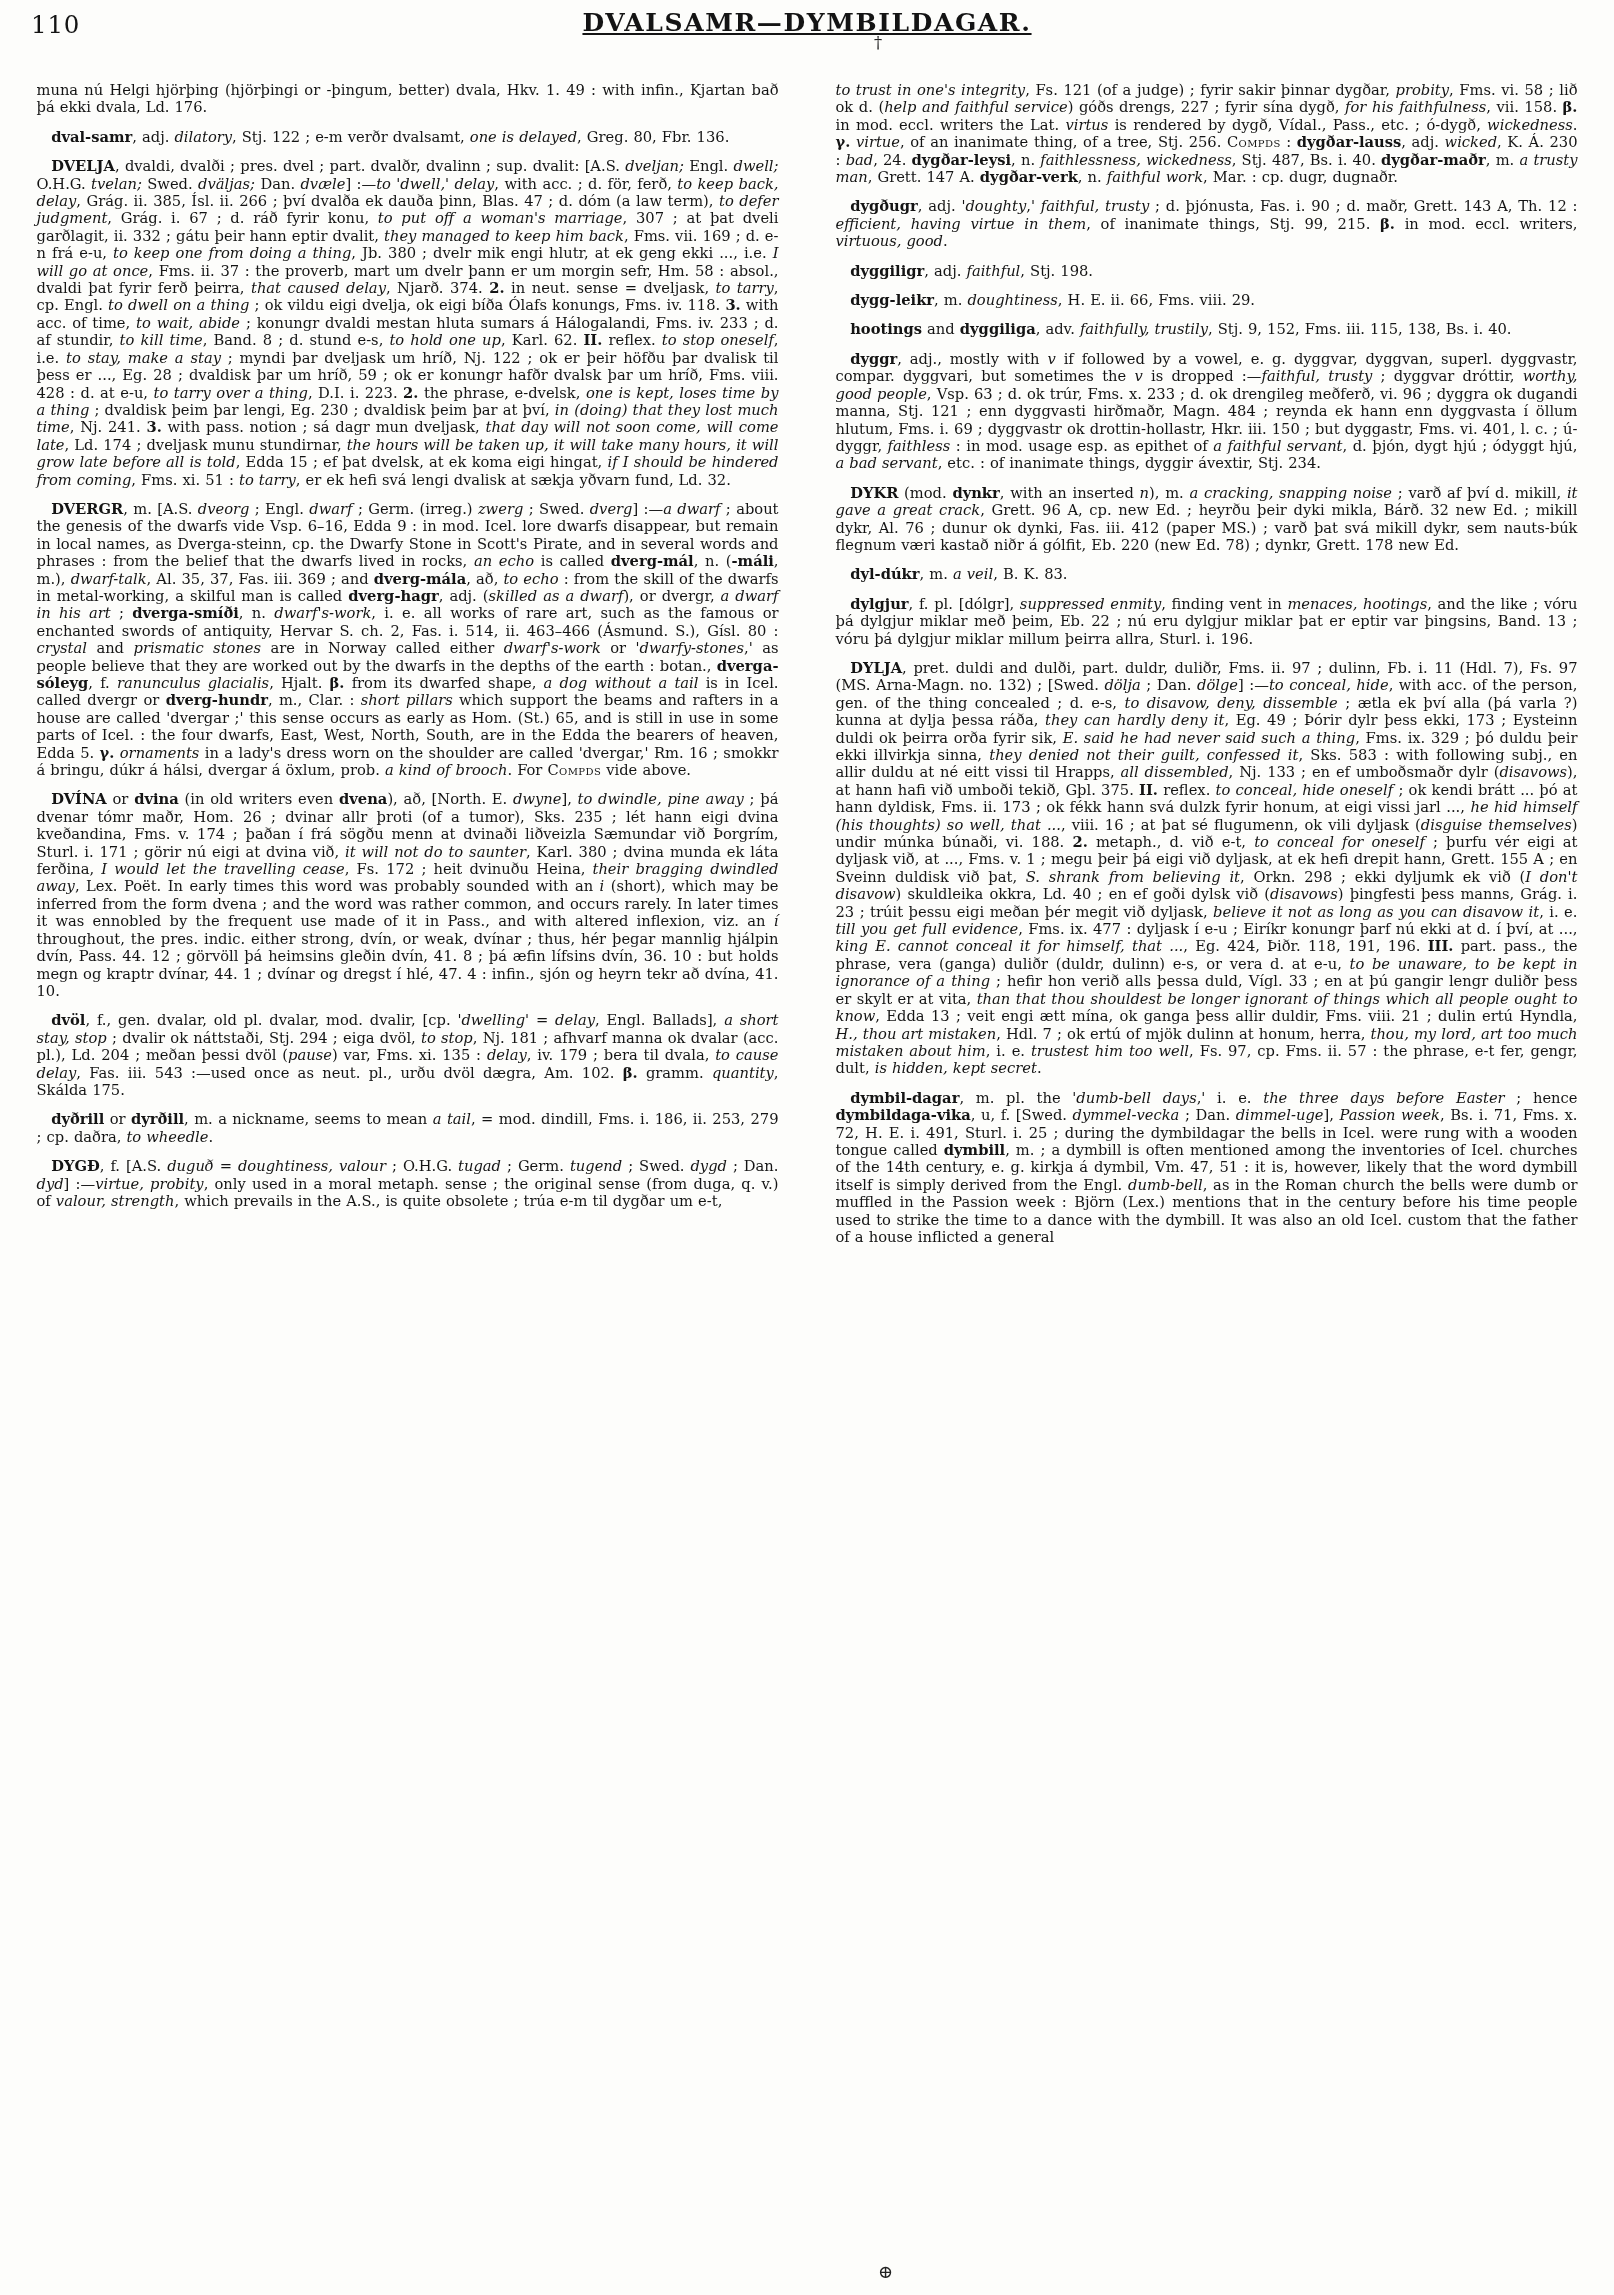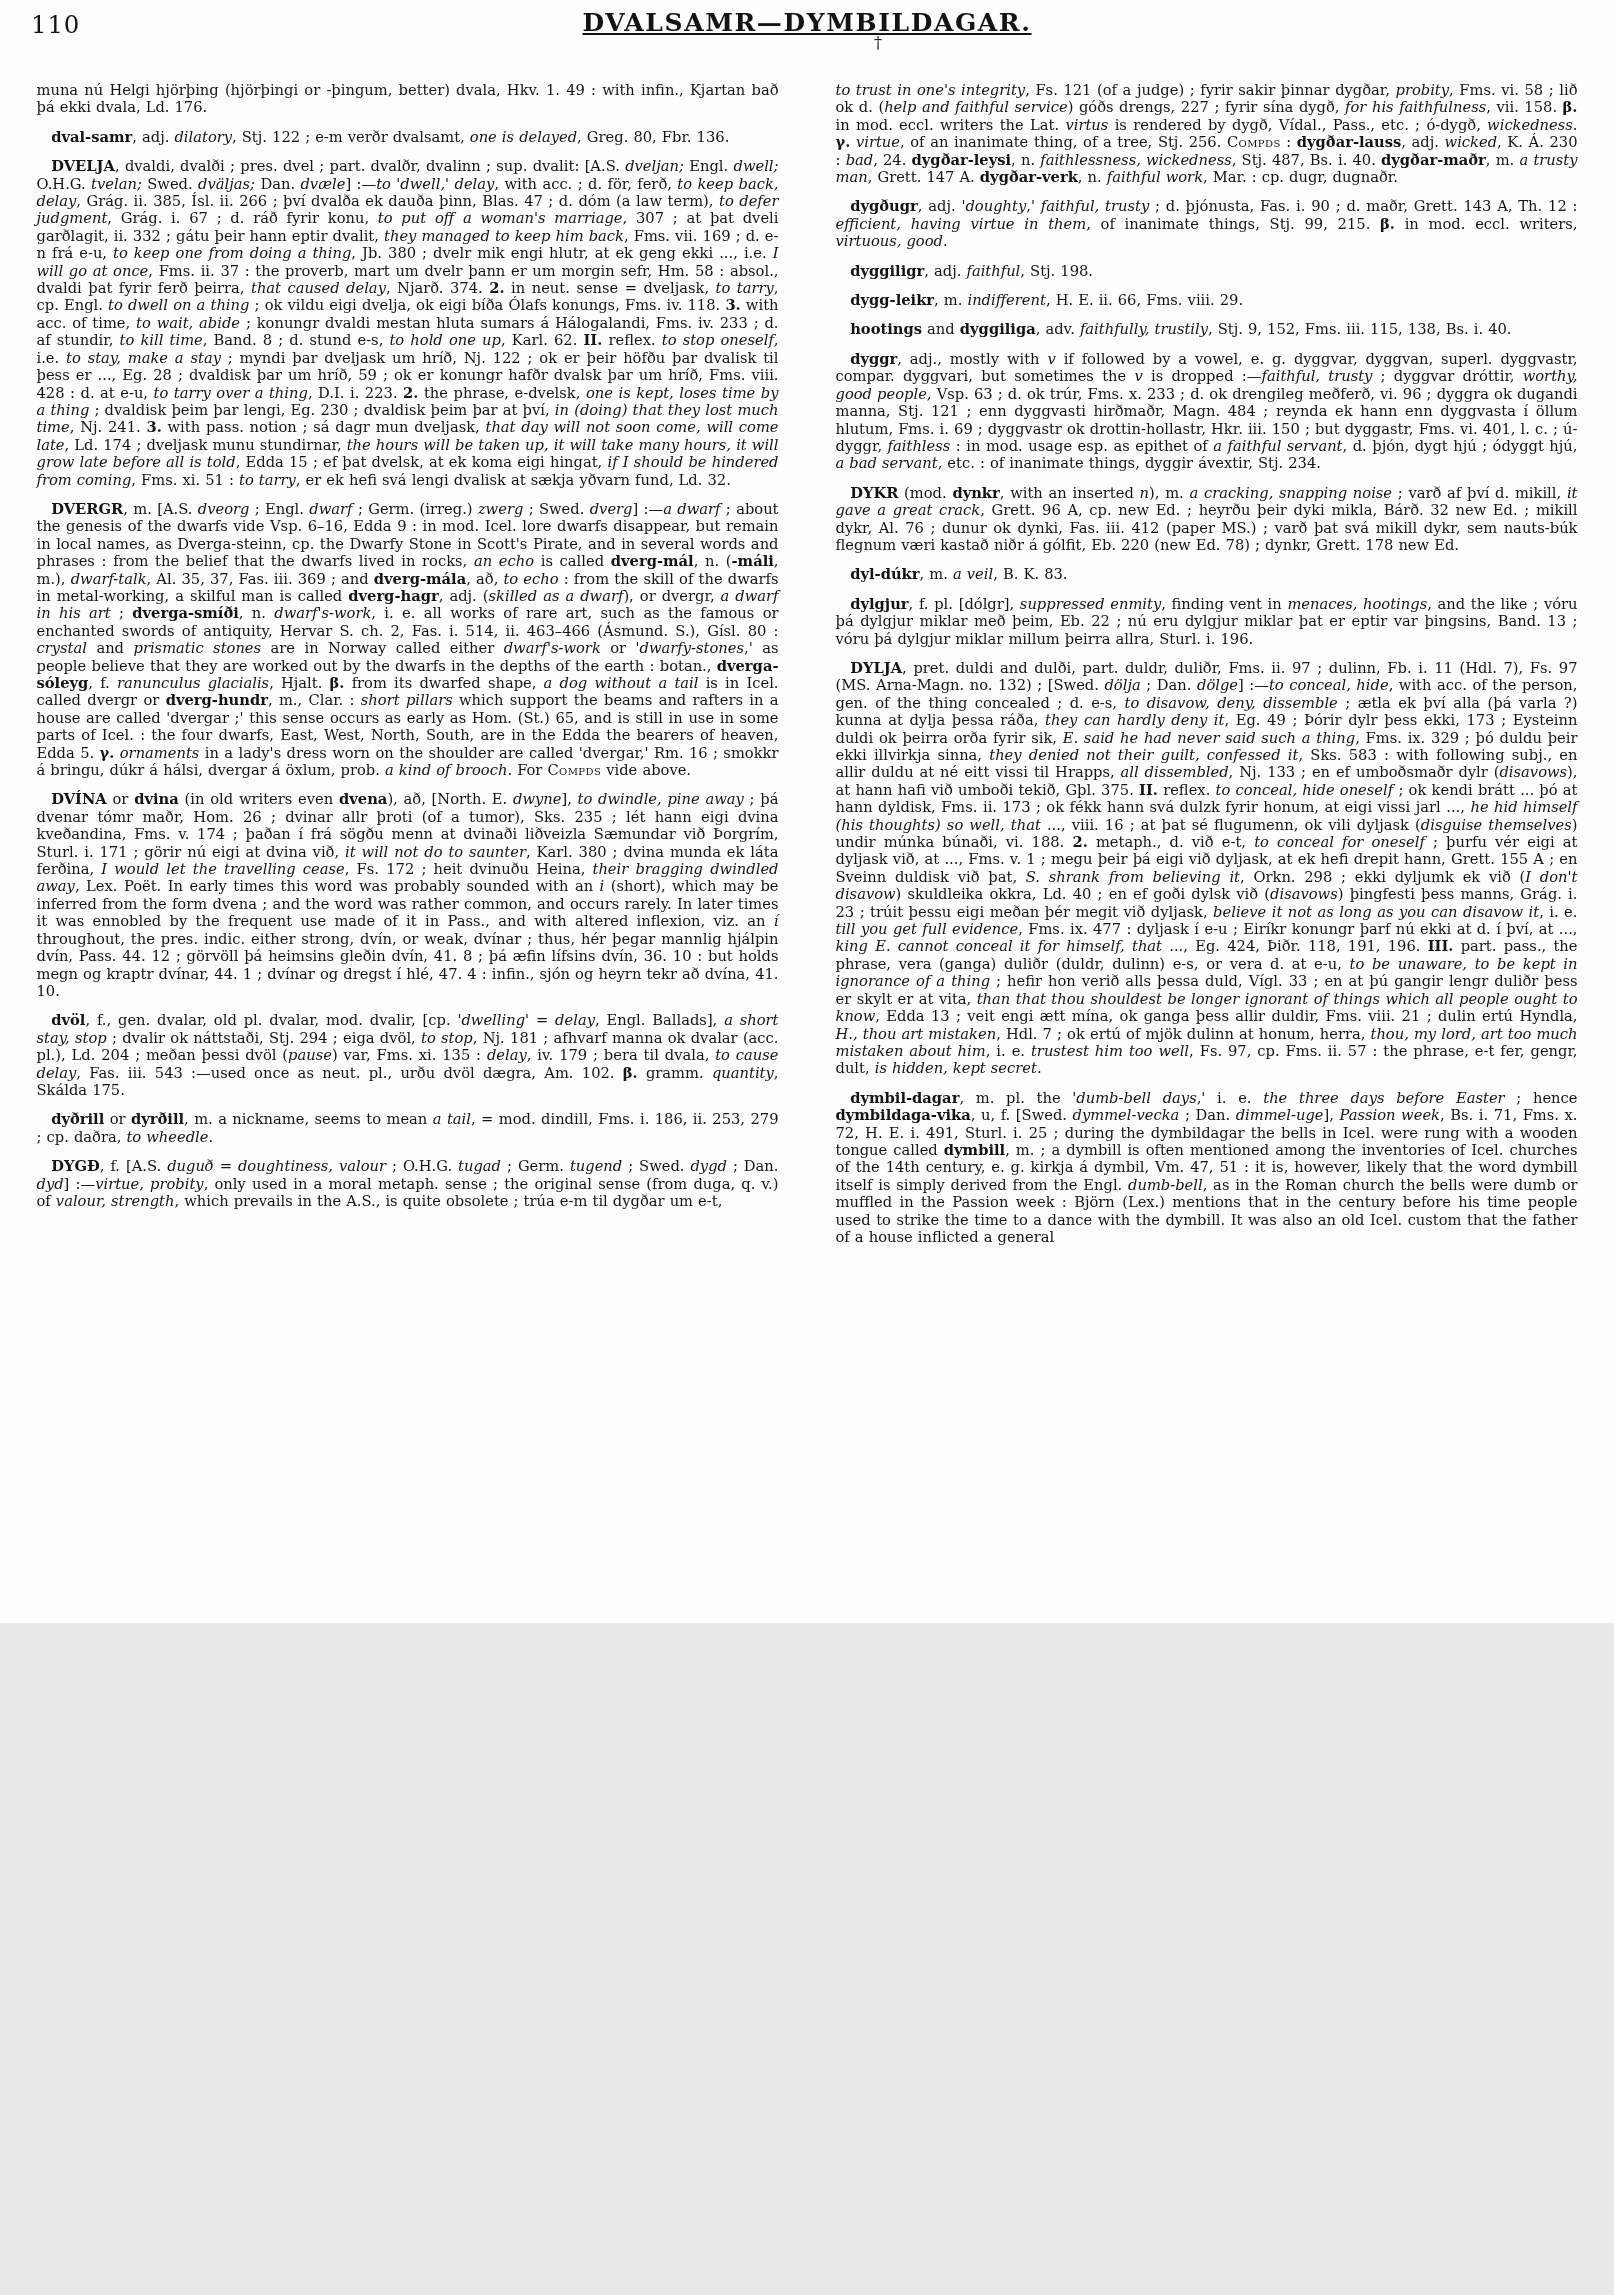--- a/index.html
+++ b/index.html
@@ -1,19 +1,19 @@
 <!DOCTYPE html>
 <html style="font-size:13px"><head>
 <meta charset="utf-8">
 <style>
   html, body { margin: 0; padding: 0; background: #e8e8e4; }
   .page {
     position: relative;
     width: 1614px;
-    height: 1623px;
+    height: 2295px;
     background: #fdfdfb;
     font-family: "DejaVu Serif", "Liberation Serif", serif;
     color: #141414;
     overflow: hidden;
     box-sizing: border-box;
   }
   .page-number {
     position: absolute;
     left: 31px;
     top: 9.8px;
@@ -80,21 +80,21 @@
         <p class="entry"><b>DVERGR</b>, m. [A.S. <i>dveorg</i> ; Engl. <i>dwarf</i> ; Germ. (irreg.) <i>zwerg</i> ; Swed. <i>dverg</i>] :—<i>a dwarf</i> ; about the genesis of the dwarfs vide Vsp. 6–16, Edda 9 : in mod. Icel. lore dwarfs disappear, but remain in local names, as Dverga-steinn, cp. the Dwarfy Stone in Scott's Pirate, and in several words and phrases : from the belief that the dwarfs lived in rocks, <i>an echo</i> is called <b>dverg-mál</b>, n. (<b>-máli</b>, m.), <i>dwarf-talk</i>, Al. 35, 37, Fas. iii. 369 ; and <b>dverg-mála</b>, að, <i>to echo</i> : from the skill of the dwarfs in metal-working, a skilful man is called <b>dverg-hagr</b>, adj. (<i>skilled as a dwarf</i>), or dvergr, <i>a dwarf in his art</i> ; <b>dverga-smíði</b>, n. <i>dwarf's-work</i>, i. e. all works of rare art, such as the famous or enchanted swords of antiquity, Hervar S. ch. 2, Fas. i. 514, ii. 463–466 (Ásmund. S.), Gísl. 80 : <i>crystal</i> and <i>prismatic stones</i> are in Norway called either <i>dwarf's-work</i> or '<i>dwarfy-stones</i>,' as people believe that they are worked out by the dwarfs in the depths of the earth : botan., <b>dverga-sóleyg</b>, f. <i>ranunculus glacialis</i>, Hjalt. <b>β.</b> from its dwarfed shape, <i>a dog without a tail</i> is in Icel. called dvergr or <b>dverg-hundr</b>, m., Clar. : <i>short pillars</i> which support the beams and rafters in a house are called 'dvergar ;' this sense occurs as early as Hom. (St.) 65, and is still in use in some parts of Icel. : the four dwarfs, East, West, North, South, are in the Edda the bearers of heaven, Edda 5. <b>γ.</b> <i>ornaments</i> in a lady's dress worn on the shoulder are called 'dvergar,' Rm. 16 ; smokkr á bringu, dúkr á hálsi, dvergar á öxlum, prob. <i>a kind of brooch</i>. For <span class="sc">Compds</span> vide above.</p>
         <p class="entry"><b>DVÍNA</b> or <b>dvina</b> (in old writers even <b>dvena</b>), að, [North. E. <i>dwyne</i>], <i>to dwindle, pine away</i> ; þá dvenar tómr maðr, Hom. 26 ; dvinar allr þroti (of a tumor), Sks. 235 ; lét hann eigi dvina kveðandina, Fms. v. 174 ; þaðan í frá sögðu menn at dvinaði liðveizla Sæmundar við Þorgrím, Sturl. i. 171 ; görir nú eigi at dvina við, <i>it will not do to saunter</i>, Karl. 380 ; dvina munda ek láta ferðina, <i>I would let the travelling cease</i>, Fs. 172 ; heit dvinuðu Heina, <i>their bragging dwindled away</i>, Lex. Poët. In early times this word was probably sounded with an <i>i</i> (short), which may be inferred from the form dvena ; and the word was rather common, and occurs rarely. In later times it was ennobled by the frequent use made of it in Pass., and with altered inflexion, viz. an <i>í</i> throughout, the pres. indic. either strong, dvín, or weak, dvínar ; thus, hér þegar mannlig hjálpin dvín, Pass. 44. 12 ; görvöll þá heimsins gleðin dvín, 41. 8 ; þá æfin lífsins dvín, 36. 10 : but holds megn og kraptr dvínar, 44. 1 ; dvínar og dregst í hlé, 47. 4 : infin., sjón og heyrn tekr að dvína, 41. 10.</p>
         <p class="entry"><b>dvöl</b>, f., gen. dvalar, old pl. dvalar, mod. dvalir, [cp. '<i>dwelling</i>' = <i>delay</i>, Engl. Ballads], <i>a short stay, stop</i> ; dvalir ok náttstaði, Stj. 294 ; eiga dvöl, <i>to stop</i>, Nj. 181 ; afhvarf manna ok dvalar (acc. pl.), Ld. 204 ; meðan þessi dvöl (<i>pause</i>) var, Fms. xi. 135 : <i>delay</i>, iv. 179 ; bera til dvala, <i>to cause delay</i>, Fas. iii. 543 :—used once as neut. pl., urðu dvöl dægra, Am. 102. <b>β.</b> gramm. <i>quantity</i>, Skálda 175.</p>
         <p class="entry"><b>dyðrill</b> or <b>dyrðill</b>, m. a nickname, seems to mean <i>a tail</i>, = mod. dindill, Fms. i. 186, ii. 253, 279 ; cp. daðra, <i>to wheedle</i>.</p>
         <p class="entry"><b>DYGÐ</b>, f. [A.S. <i>duguð</i> = <i>doughtiness, valour</i> ; O.H.G. <i>tugad</i> ; Germ. <i>tugend</i> ; Swed. <i>dygd</i> ; Dan. <i>dyd</i>] :—<i>virtue, probity</i>, only used in a moral metaph. sense ; the original sense (from duga, q. v.) of <i>valour, strength</i>, which prevails in the A.S., is quite obsolete ; trúa e-m til dygðar um e-t,</p>
       </div>
     <div class="col">
         <p class="entry cont"><i>to trust in one's integrity</i>, Fs. 121 (of a judge) ; fyrir sakir þinnar dygðar, <i>probity</i>, Fms. vi. 58 ; lið ok d. (<i>help and faithful service</i>) góðs drengs, 227 ; fyrir sína dygð, <i>for his faithfulness</i>, vii. 158. <b>β.</b> in mod. eccl. writers the Lat. <i>virtus</i> is rendered by dygð, Vídal., Pass., etc. ; ó-dygð, <i>wickedness</i>. <b>γ.</b> <i>virtue</i>, of an inanimate thing, of a tree, Stj. 256. <span class="sc">Compds</span> : <b>dygðar-lauss</b>, adj. <i>wicked</i>, K. Á. 230 : <i>bad</i>, 24. <b>dygðar-leysi</b>, n. <i>faithlessness, wickedness</i>, Stj. 487, Bs. i. 40. <b>dygðar-maðr</b>, m. <i>a trusty man</i>, Grett. 147 A. <b>dygðar-verk</b>, n. <i>faithful work</i>, Mar. : cp. dugr, dugnaðr.</p>
         <p class="entry"><b>dygðugr</b>, adj. '<i>doughty</i>,' <i>faithful, trusty</i> ; d. þjónusta, Fas. i. 90 ; d. maðr, Grett. 143 A, Th. 12 : <i>efficient, having virtue in them</i>, of inanimate things, Stj. 99, 215. <b>β.</b> in mod. eccl. writers, <i>virtuous, good</i>.</p>
         <p class="entry"><b>dyggiligr</b>, adj. <i>faithful</i>, Stj. 198.</p>
-        <p class="entry"><b>dygg-leikr</b>, m. <i>indifferent</i>, H. E. ii. 66, Fms. viii. 29.</p>
+        <p class="entry"><b>dygg-leikr</b>, m. <i>doughtiness</i>, H. E. ii. 66, Fms. viii. 29.</p>
         <p class="entry"><b>hootings</b> and <b>dyggiliga</b>, adv. <i>faithfully, trustily</i>, Stj. 9, 152, Fms. iii. 115, 138, Bs. i. 40.</p>
         <p class="entry"><b>dyggr</b>, adj., mostly with <i>v</i> if followed by a vowel, e. g. dyggvar, dyggvan, superl. dyggvastr, compar. dyggvari, but sometimes the <i>v</i> is dropped :—<i>faithful, trusty</i> ; dyggvar dróttir, <i>worthy, good people</i>, Vsp. 63 ; d. ok trúr, Fms. x. 233 ; d. ok drengileg meðferð, vi. 96 ; dyggra ok dugandi manna, Stj. 121 ; enn dyggvasti hirðmaðr, Magn. 484 ; reynda ek hann enn dyggvasta í öllum hlutum, Fms. i. 69 ; dyggvastr ok drottin-hollastr, Hkr. iii. 150 ; but dyggastr, Fms. vi. 401, l. c. ; ú-dyggr, <i>faithless</i> : in mod. usage esp. as epithet of <i>a faithful servant</i>, d. þjón, dygt hjú ; ódyggt hjú, <i>a bad servant</i>, etc. : of inanimate things, dyggir ávextir, Stj. 234.</p>
         <p class="entry"><b>DYKR</b> (mod. <b>dynkr</b>, with an inserted <i>n</i>), m. <i>a cracking, snapping noise</i> ; varð af því d. mikill, <i>it gave a great crack</i>, Grett. 96 A, cp. new Ed. ; heyrðu þeir dyki mikla, Bárð. 32 new Ed. ; mikill dykr, Al. 76 ; dunur ok dynki, Fas. iii. 412 (paper MS.) ; varð þat svá mikill dykr, sem nauts-búk flegnum væri kastað niðr á gólfit, Eb. 220 (new Ed. 78) ; dynkr, Grett. 178 new Ed.</p>
         <p class="entry"><b>dyl-dúkr</b>, m. <i>a veil</i>, B. K. 83.</p>
         <p class="entry"><b>dylgjur</b>, f. pl. [dólgr], <i>suppressed enmity</i>, finding vent in <i>menaces, hootings</i>, and the like ; vóru þá dylgjur miklar með þeim, Eb. 22 ; nú eru dylgjur miklar þat er eptir var þingsins, Band. 13 ; vóru þá dylgjur miklar millum þeirra allra, Sturl. i. 196.</p>
         <p class="entry"><b>DYLJA</b>, pret. duldi and dulði, part. duldr, duliðr, Fms. ii. 97 ; dulinn, Fb. i. 11 (Hdl. 7), Fs. 97 (MS. Arna-Magn. no. 132) ; [Swed. <i>dölja</i> ; Dan. <i>dölge</i>] :—<i>to conceal, hide</i>, with acc. of the person, gen. of the thing concealed ; d. e-s, <i>to disavow, deny, dissemble</i> ; ætla ek því alla (þá varla ?) kunna at dylja þessa ráða, <i>they can hardly deny it</i>, Eg. 49 ; Þórir dylr þess ekki, 173 ; Eysteinn duldi ok þeirra orða fyrir sik, <i>E. said he had never said such a thing</i>, Fms. ix. 329 ; þó duldu þeir ekki illvirkja sinna, <i>they denied not their guilt, confessed it</i>, Sks. 583 : with following subj., en allir duldu at né eitt vissi til Hrapps, <i>all dissembled</i>, Nj. 133 ; en ef umboðsmaðr dylr (<i>disavows</i>), at hann hafi við umboði tekið, Gþl. 375. <b>II.</b> reflex. <i>to conceal, hide oneself</i> ; ok kendi brátt ... þó at hann dyldisk, Fms. ii. 173 ; ok fékk hann svá dulzk fyrir honum, at eigi vissi jarl ..., <i>he hid himself (his thoughts) so well, that ...</i>, viii. 16 ; at þat sé flugumenn, ok vili dyljask (<i>disguise themselves</i>) undir múnka búnaði, vi. 188. <b>2.</b> metaph., d. við e-t, <i>to conceal for oneself</i> ; þurfu vér eigi at dyljask við, at ..., Fms. v. 1 ; megu þeir þá eigi við dyljask, at ek hefi drepit hann, Grett. 155 A ; en Sveinn duldisk við þat, <i>S. shrank from believing it</i>, Orkn. 298 ; ekki dyljumk ek við (<i>I don't disavow</i>) skuldleika okkra, Ld. 40 ; en ef goði dylsk við (<i>disavows</i>) þingfesti þess manns, Grág. i. 23 ; trúit þessu eigi meðan þér megit við dyljask, <i>believe it not as long as you can disavow it</i>, i. e. <i>till you get full evidence</i>, Fms. ix. 477 : dyljask í e-u ; Eiríkr konungr þarf nú ekki at d. í því, at ..., <i>king E. cannot conceal it for himself, that ...</i>, Eg. 424, Þiðr. 118, 191, 196. <b>III.</b> part. pass., the phrase, vera (ganga) duliðr (duldr, dulinn) e-s, or vera d. at e-u, <i>to be unaware, to be kept in ignorance of a thing</i> ; hefir hon verið alls þessa duld, Vígl. 33 ; en at þú gangir lengr duliðr þess er skylt er at vita, <i>than that thou shouldest be longer ignorant of things which all people ought to know</i>, Edda 13 ; veit engi ætt mína, ok ganga þess allir duldir, Fms. viii. 21 ; dulin ertú Hyndla, <i>H., thou art mistaken</i>, Hdl. 7 ; ok ertú of mjök dulinn at honum, herra, <i>thou, my lord, art too much mistaken about him</i>, i. e. <i>trustest him too well</i>, Fs. 97, cp. Fms. ii. 57 : the phrase, e-t fer, gengr, dult, <i>is hidden, kept secret</i>.</p>
         <p class="entry"><b>dymbil-dagar</b>, m. pl. the '<i>dumb-bell days</i>,' i. e. <i>the three days before Easter</i> ; hence <b>dymbildaga-vika</b>, u, f. [Swed. <i>dymmel-vecka</i> ; Dan. <i>dimmel-uge</i>], <i>Passion week</i>, Bs. i. 71, Fms. x. 72, H. E. i. 491, Sturl. i. 25 ; during the dymbildagar the bells in Icel. were rung with a wooden tongue called <b>dymbill</b>, m. ; a dymbill is often mentioned among the inventories of Icel. churches of the 14th century, e. g. kirkja á dymbil, Vm. 47, 51 : it is, however, likely that the word dymbill itself is simply derived from the Engl. <i>dumb-bell</i>, as in the Roman church the bells were dumb or muffled in the Passion week : Björn (Lex.) mentions that in the century before his time people used to strike the time to a dance with the dymbill. It was also an old Icel. custom that the father of a house inflicted a general</p>
       </div>
   </div>
   <div class="printer-mark-bottom">⊕</div>

